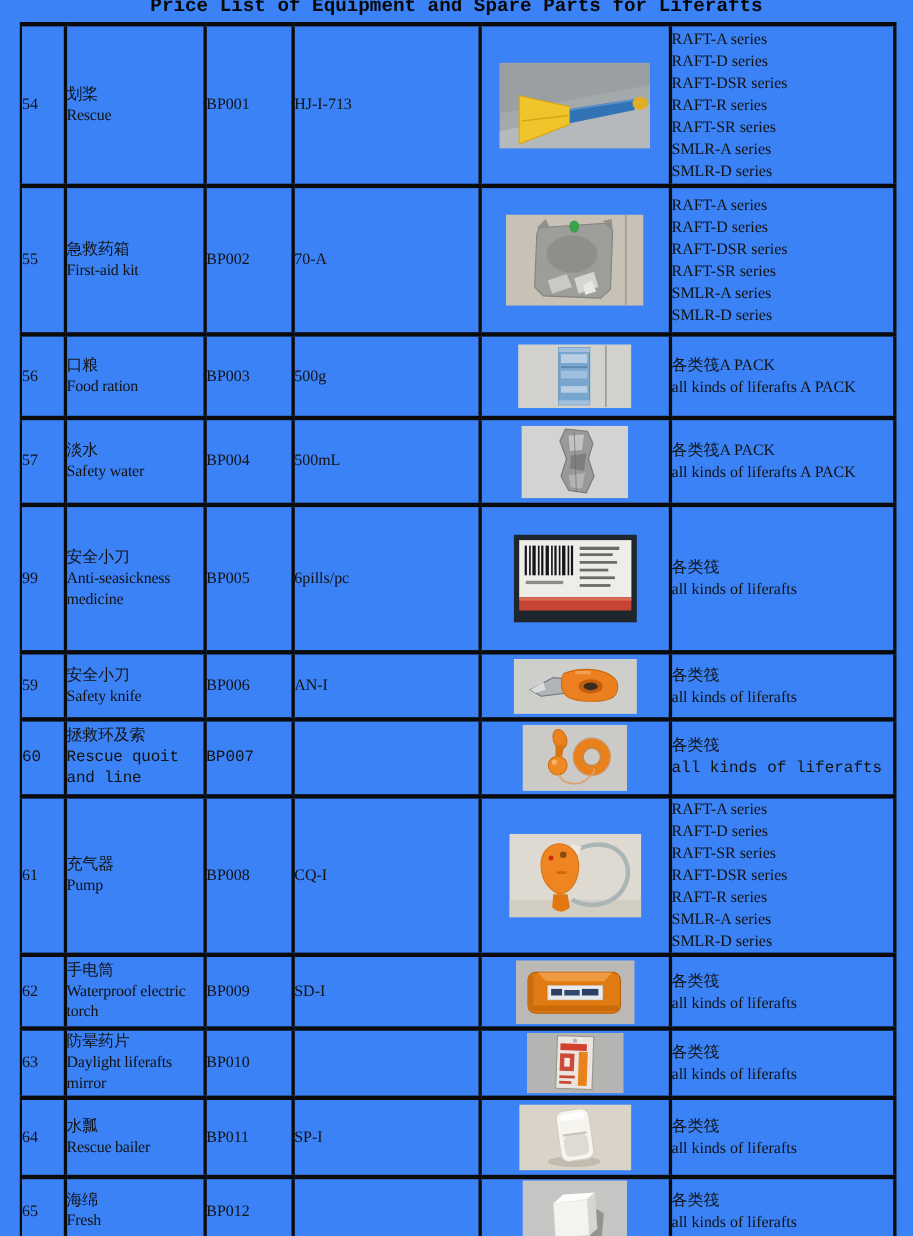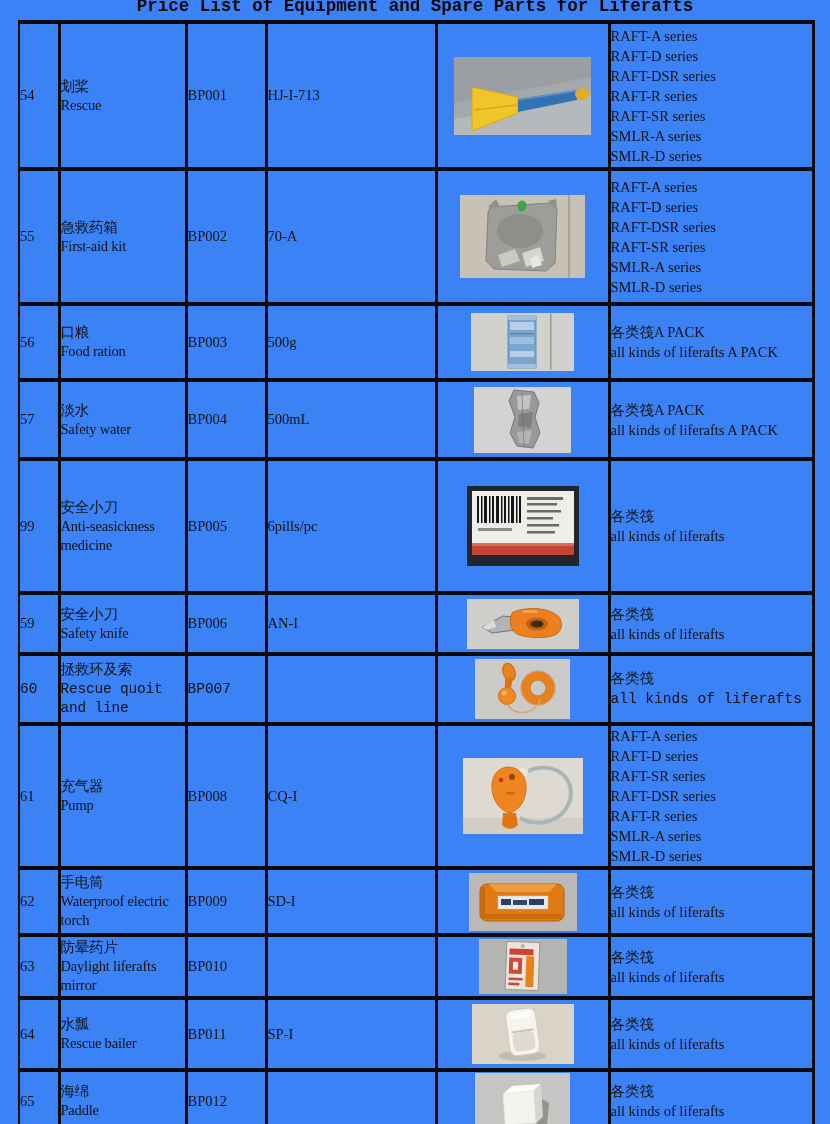--- a/index.html
+++ b/index.html
@@ -364,21 +364,21 @@
       </td>
       <td class="c-series">
             <div>各类筏</div>
             <div>all kinds of liferafts</div>
           </td>
     </tr>
         <tr style="height: 62px;">
       <td class="c-no">65</td>
       <td class="c-name">
         <div>海绵</div>
-        <div>Paddle</div>
+        <div>Fresh</div>
       </td>
       <td class="c-code">BP012</td>
       <td class="c-model"></td>
       <td class="c-photo">
         <span class="photo"><svg width="95" height="57" viewBox="0 0 95 57" xmlns="http://www.w3.org/2000/svg">
       <rect width="95" height="57" fill="#c5c5c3"></rect>
       <polygon points="60,22 74,30 72,52 62,52" fill="#94948e"></polygon>
       <polygon points="28,21 59,17 61,50 30,52" fill="#f3f3ef" stroke="#dcdcd6" stroke-width="0.5"></polygon>
       <polygon points="28,21 37,13 66,11 59,17" fill="#fdfdfb"></polygon>
       <polygon points="59,17 66,11 68,44 61,50" fill="#d6d6d0"></polygon>

